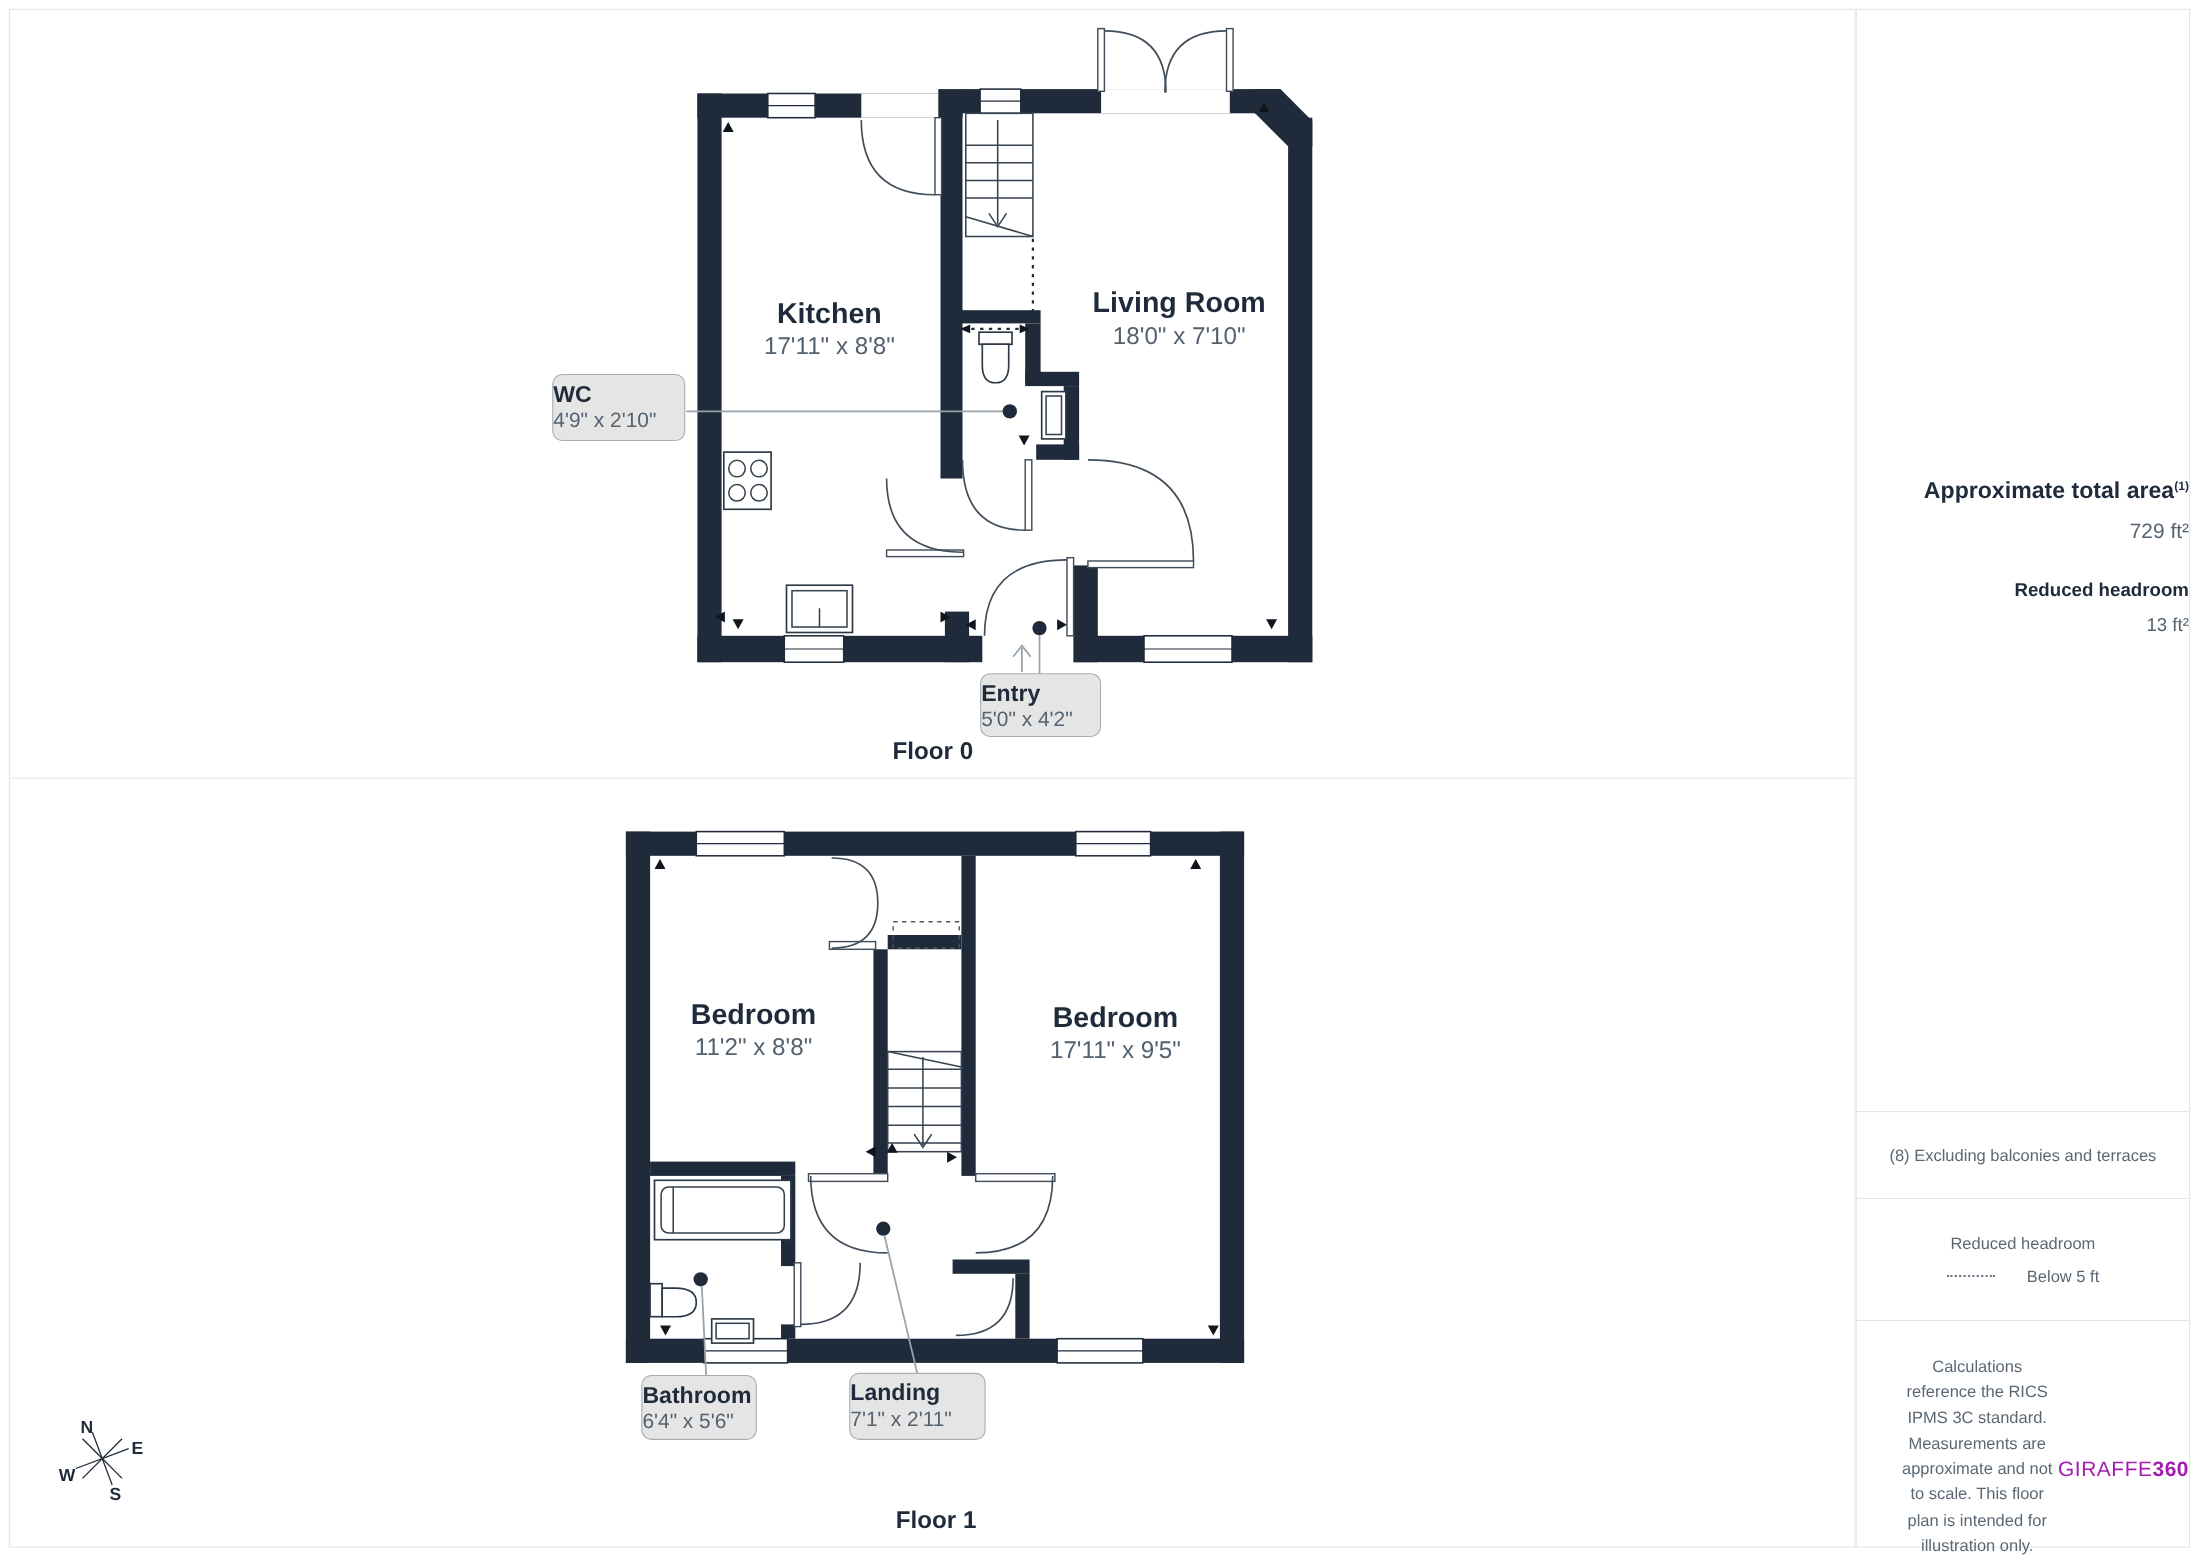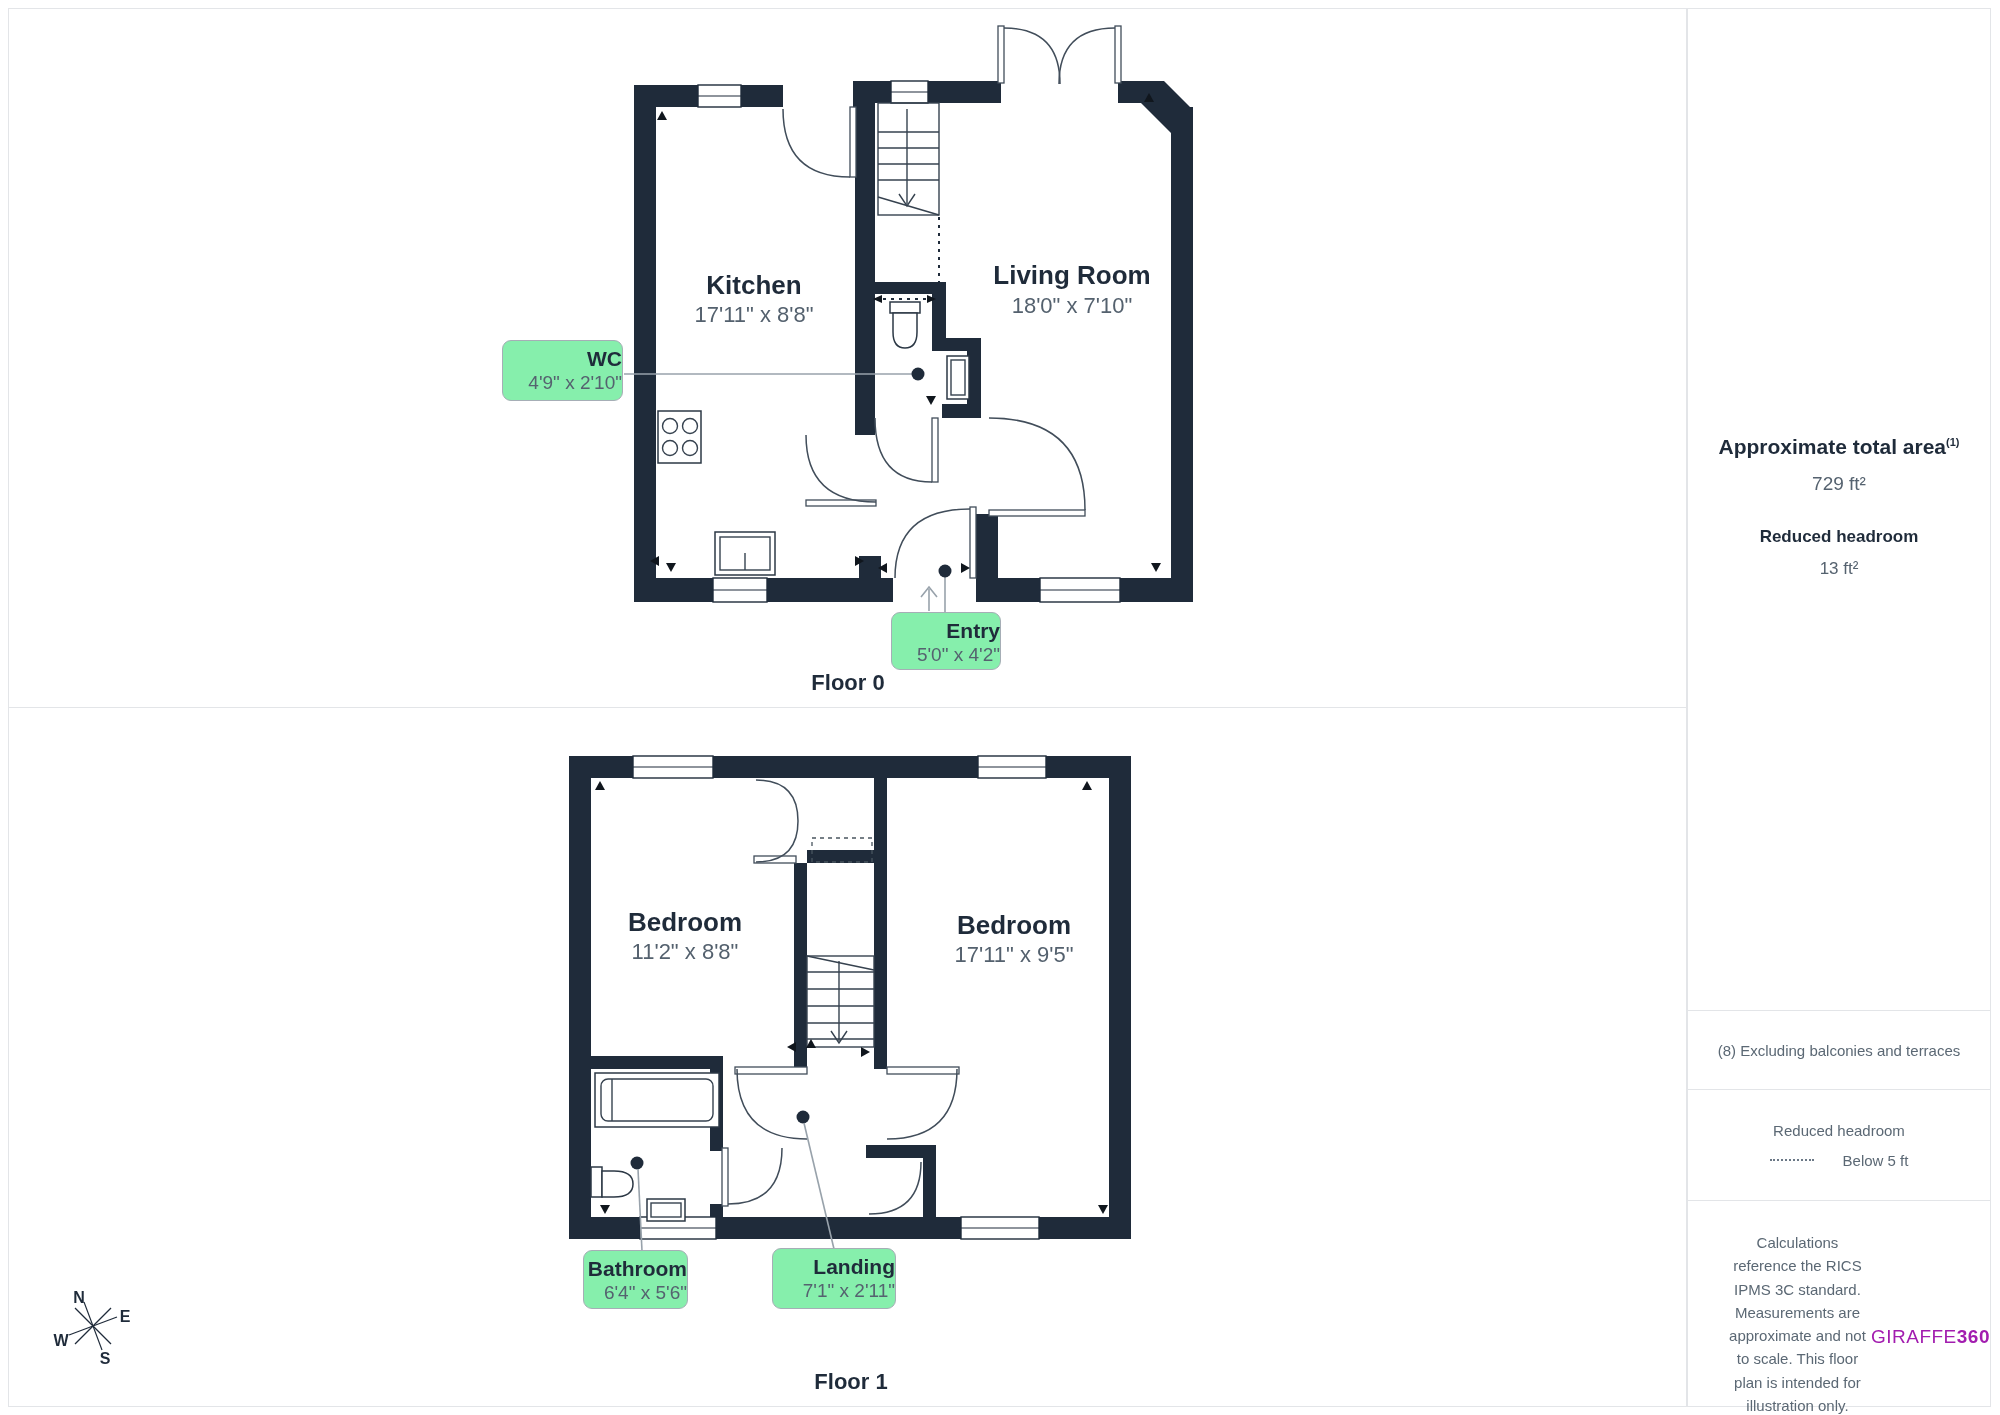--- a/index.html
+++ b/index.html
@@ -24,29 +24,29 @@
   .dashr{stroke:#49555f;stroke-width:1.3;stroke-dasharray:4 4;fill:none;}
   .lead{stroke:#98a2ab;stroke-width:1.6;fill:none;}
   .dot{fill:#1f2b3a;}
   .mark{fill:#10161d;}
   .rname{font-size:26px;font-weight:700;fill:#1f2b3a;}
   .rdims{font-size:22px;fill:#54616e;}
   .caption{font-size:22px;font-weight:700;fill:#1f2b3a;}
   .cletter{font-size:16px;font-weight:700;fill:#1f2b3a;}
   .cray{stroke:#1f2b3a;stroke-width:1.2;fill:none;}
   
-  .plan-label{position:absolute;background:#86efac;border:1.5px solid #a6aeb6;
-      border-radius:9px;text-align:right;box-sizing:border-box;padding-top:5px;z-index:5;}
+  .plan-label{position:absolute;background:#e5e5e5;border:1.5px solid #a6aeb6;
+      border-radius:9px;text-align:left;box-sizing:border-box;padding-top:5px;z-index:5;}
   .pl-name{font-weight:700;font-size:21px;color:#1f2b3a;line-height:1.25;}
   .pl-dims{font-size:19px;color:#55626f;line-height:1.2;}
   
   .sidebar{position:absolute;left:1687px;top:8px;width:304px;height:1399px;
       border:1px solid #e3e5e8;box-sizing:border-box;background:#fff;}
   .sb-s1{position:relative;height:1002px;border-bottom:1px solid #e3e5e8;box-sizing:border-box;}
-  .sb-s1-block{position:absolute;top:426px;left:0;right:0;text-align:center;}
+  .sb-s1-block{position:absolute;top:426px;left:0;right:0;text-align:right;}
   .sb-area-label{font-size:21px;font-weight:700;color:#1f2b3a;}
   .sb-area-label sup{font-size:11px;font-weight:700;}
   .sb-area-value{font-size:19px;color:#55626f;margin-top:14px;}
   .sb-headroom-label{font-size:17px;font-weight:700;color:#1f2b3a;margin-top:32px;}
   .sb-headroom-value{font-size:17px;color:#55626f;margin-top:12px;}
   .sb-s2{height:79px;border-bottom:1px solid #e3e5e8;box-sizing:border-box;
       display:flex;align-items:center;justify-content:center;}
   .sb-footnote{font-size:15px;color:#5b6874;}
   .sb-s3{height:111px;border-bottom:1px solid #e3e5e8;box-sizing:border-box;
       display:flex;flex-direction:column;align-items:center;justify-content:center;gap:13px;}

